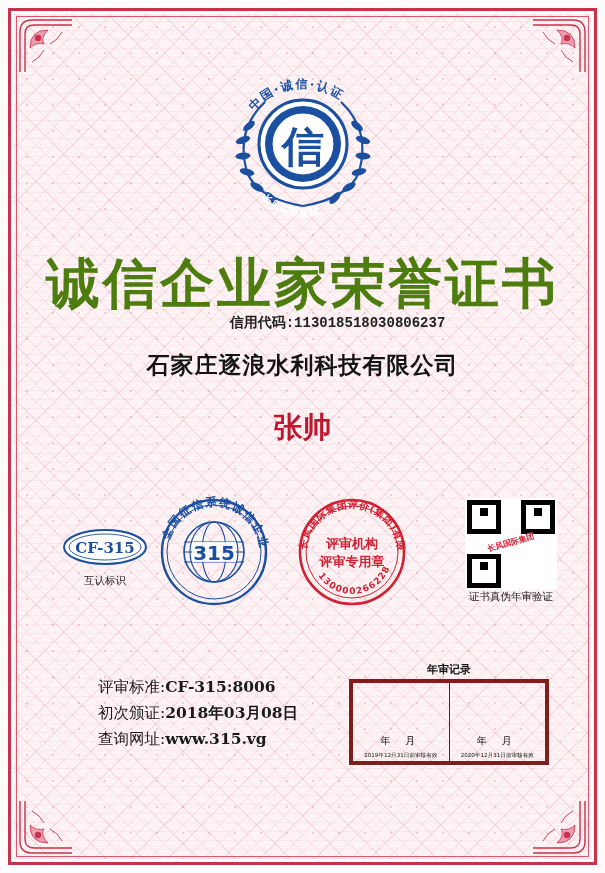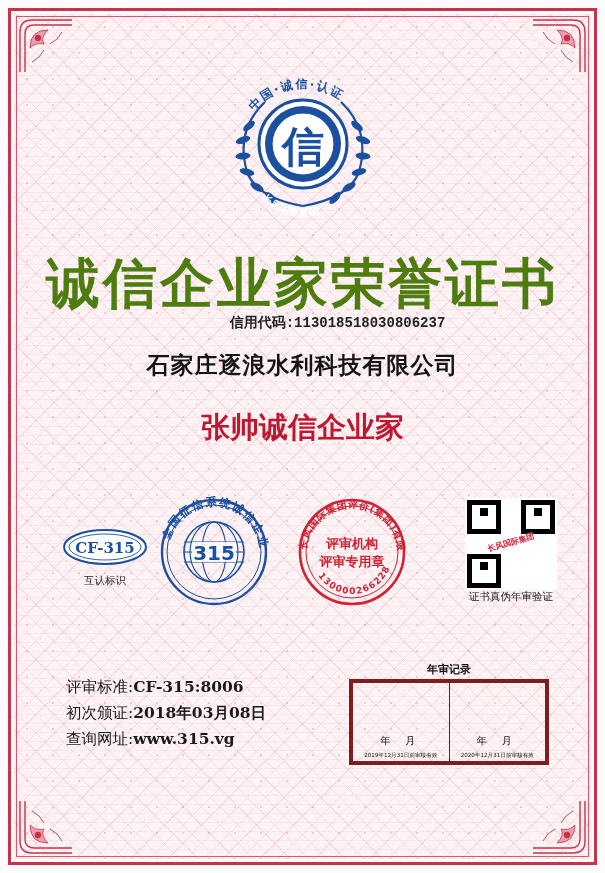--- a/index.html
+++ b/index.html
@@ -189,21 +189,21 @@
   
   .info {
     position: absolute;
     left: 36px;
     top: 648px;
     font-family: "DejaVu Serif", serif;
     font-size: 15.5px;
     color: #1a1a1a;
     line-height: 25px;
   }
-  .info div { white-space: nowrap; }
+  .info div { white-space: nowrap; margin-left: 32px; }
   .info b { font-family: "DejaVu Serif", serif; }
 
   .annual {
     position: absolute;
     right: 26px;
     top: 636px;
     width: 200px;
     font-family: "DejaVu Sans", sans-serif;
   }
   .annual-title {
@@ -340,21 +340,20 @@
         </text>
       </svg>
     </div>
 
     <div class="main-title">诚信企业家荣誉证书</div>
     <div class="credit-code">信用代码:113018518030806237</div>
     <div class="company">石家庄逐浪水利科技有限公司</div>
 
     <div class="honor-row">
       <div>张帅</div>
-      <div>诚信企业家</div>
     </div>
 
     <div class="seals">
 
       <div class="seal seal-cf">
         <svg viewBox="0 0 86 46" width="86" height="46" aria-hidden="true">
           <ellipse cx="43" cy="23" rx="41" ry="17" fill="#ffffff" stroke="#1b4fa0" stroke-width="2"></ellipse>
           <ellipse cx="43" cy="23" rx="36" ry="13" fill="none" stroke="#1b4fa0" stroke-width="0.9"></ellipse>
           <text x="43" y="29" text-anchor="middle" font-family="DejaVu Serif, serif" font-size="15" font-weight="bold" fill="#1b4fa0">CF-315</text>
         </svg>

